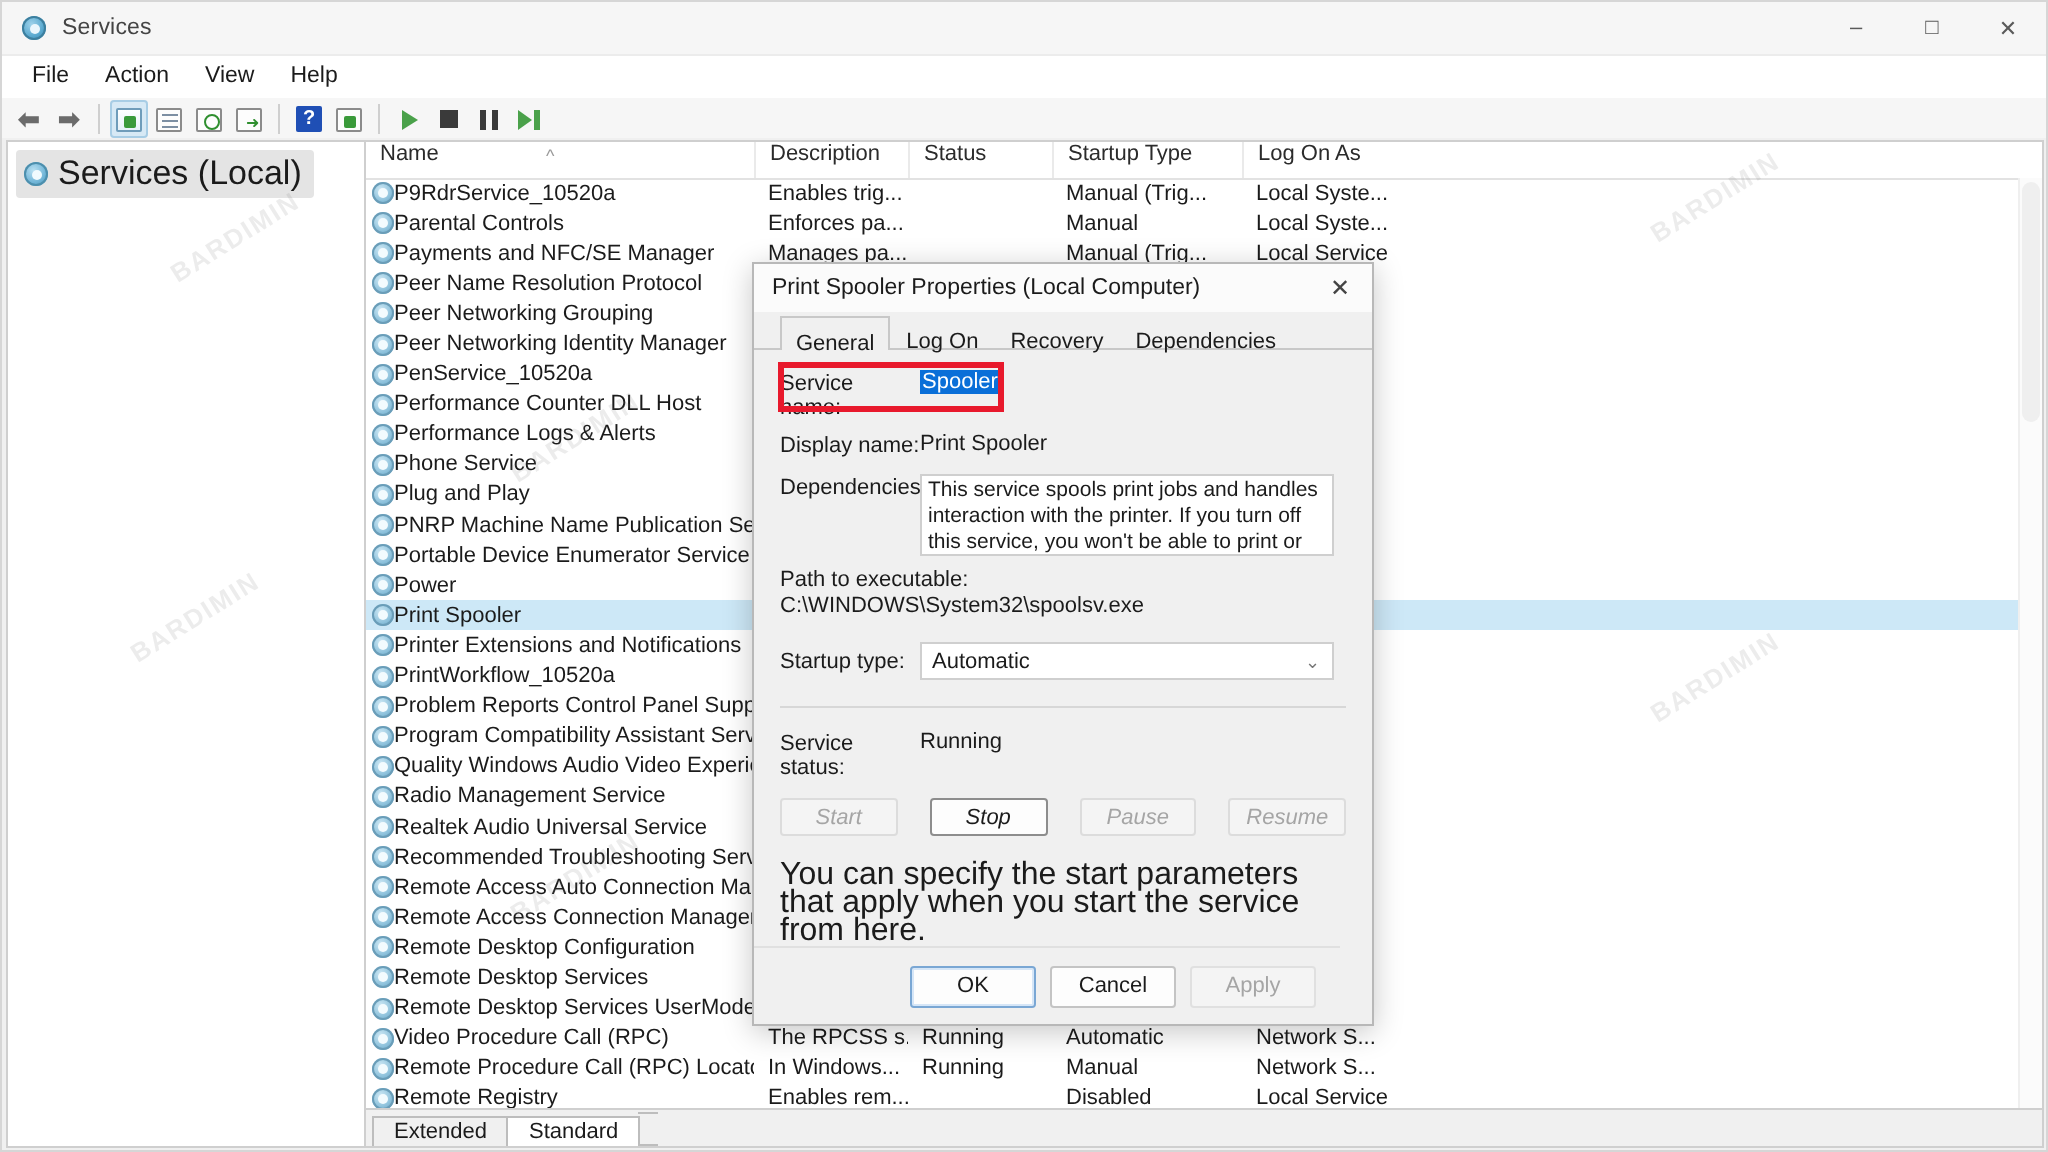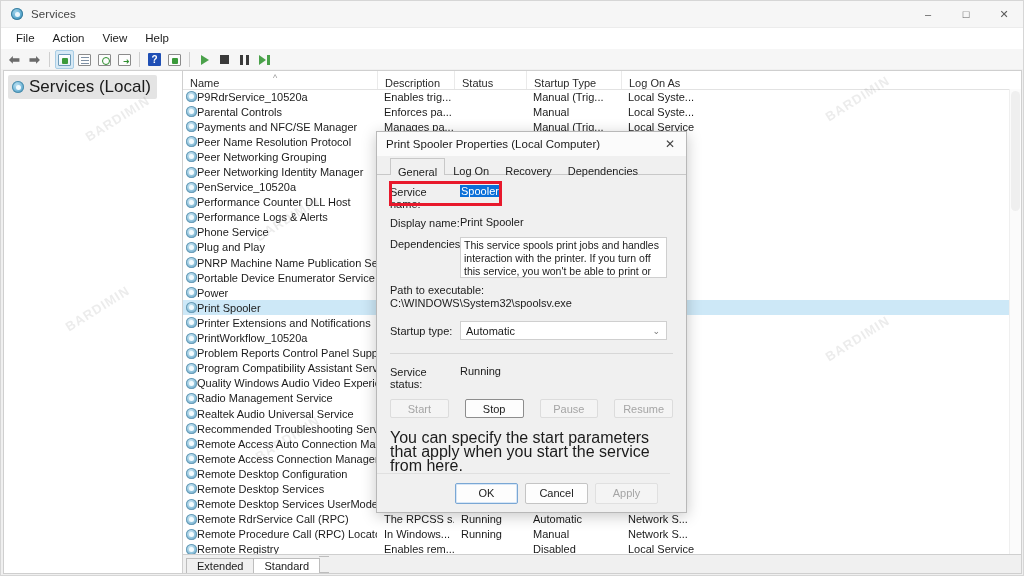--- a/index.html
+++ b/index.html
@@ -129,21 +129,21 @@
     margin:1px 1px 1px 0;box-sizing:border-box;position:relative;overflow:hidden;
   }
 
   
   .list-head{
     height:18px;display:flex;align-items:center;
     border-bottom:1px solid #e2e2e2;background:#fff;position:relative;
   }
   .col{
     font-size:11px;color:#2b2b2b;padding-left:7px;position:relative;height:18px;
-    display:flex;align-items:flex-end;box-sizing:border-box;
+    display:flex;align-items:flex-start;box-sizing:border-box;
   }
   .col + .col{border-left:1px solid #eaeaea;}
   .col.name{width:194px;}
   .col.desc{width:77px;}
   .col.status{width:72px;}
   .col.startup{width:95px;}
   .col.logon{width:90px;}
   .sort-caret{
     position:absolute;left:90px;top:2px;color:#9a9a9a;font-size:9px;
   }
@@ -233,21 +233,21 @@
   .pathval{font-size:11px;color:#1b1b1b;margin-top:1px;}
 
   .combo{
     width:207px;height:19px;background:#fff;border:1px solid #cfcfcf;
     display:flex;align-items:center;justify-content:space-between;
     padding:0 6px 0 5px;box-sizing:border-box;font-size:11px;
   }
   .chev{color:#767676;font-size:9px;}
   .hr{height:1px;background:#d7d7d7;margin:13px 0 11px 0;}
 
-  .btnrow{display:flex;gap:16px;margin-top:9px;}
+  .btnrow{display:flex;gap:16px;margin-top:9px;font-style:italic;}
   .btn{
     width:67px;height:19px;border:1px solid #c4c4c4;background:#fdfdfd;
     font-size:11px;color:#1b1b1b;display:flex;align-items:center;justify-content:center;
     border-radius:2px;box-sizing:border-box;
   }
   .btn.dis{color:#a5a5a5;background:#f4f4f4;border-color:#dcdcdc;}
   .btn.strong{border-color:#8d8d8d;}
   .hint{font-size:16px;line-height:14px;color:#1b1b1b;margin-top:13px;}
   .sp-row{display:flex;align-items:center;margin-top:12px;}
   .sp-lbl{width:70px;font-size:11px;color:#a5a5a5;flex:none;}
@@ -657,21 +657,21 @@
               <span>Remote Desktop Services UserMode Port ...</span>
             </div>
             <div class="c-desc"></div>
             <div class="c-status"></div>
             <div class="c-startup"></div>
             <div class="c-logon"></div>
           </div>
           <div class="row">
             <div class="c-name">
               <span class="svc-ico"></span>
-              <span>Remote RdrService Call (RPC)</span>
+              <span>Video Procedure Call (RPC)</span>
             </div>
             <div class="c-desc">The RPCSS s...</div>
             <div class="c-status">Running</div>
             <div class="c-startup">Automatic</div>
             <div class="c-logon">Network S...</div>
           </div>
           <div class="row">
             <div class="c-name">
               <span class="svc-ico"></span>
               <span>Remote Procedure Call (RPC) Locator</span>

